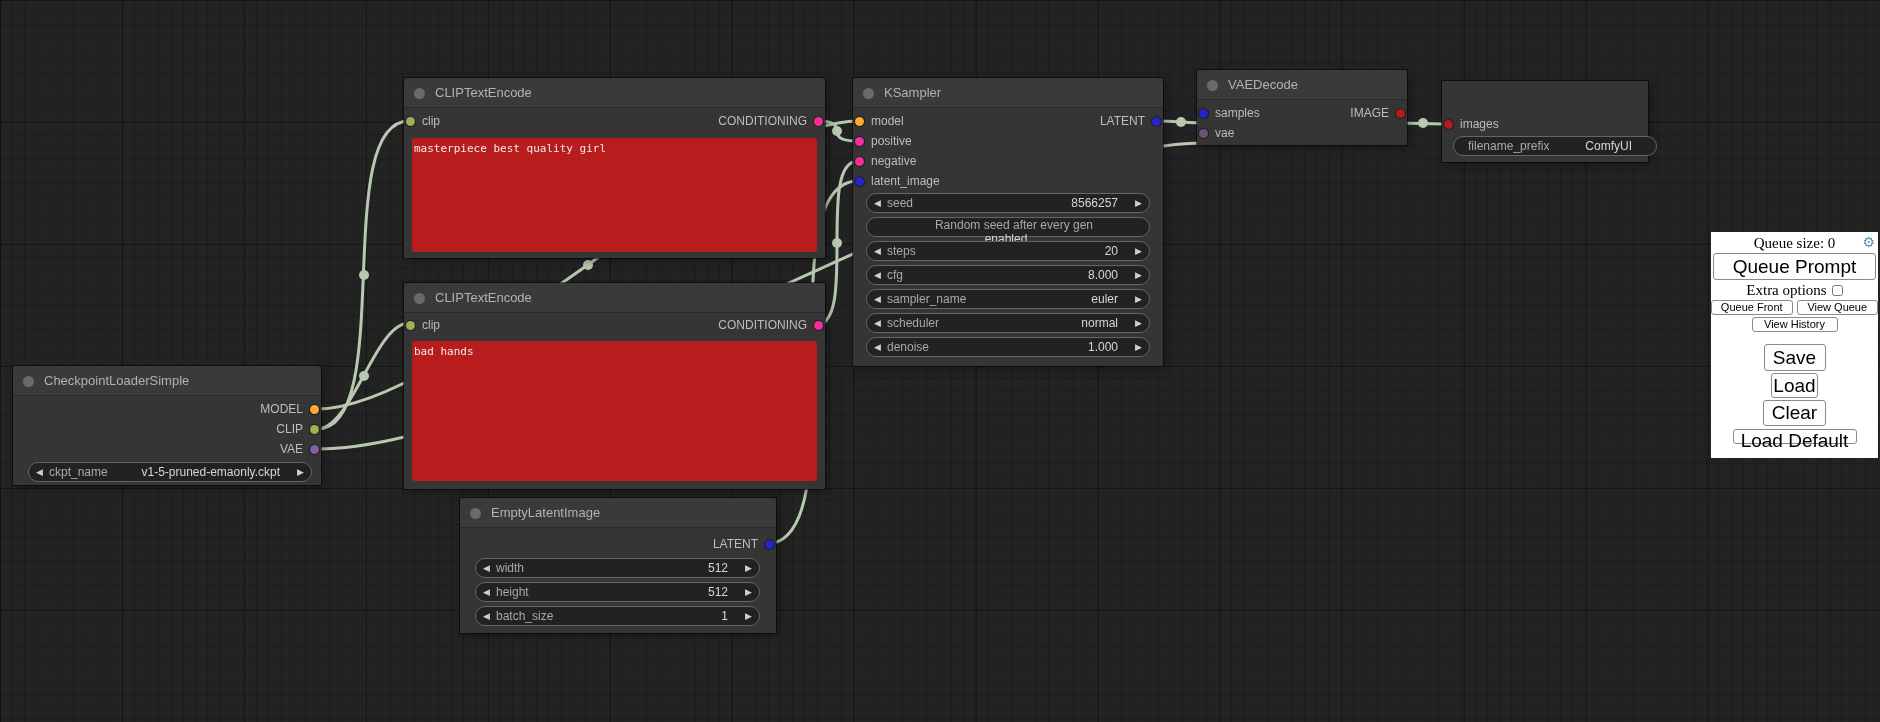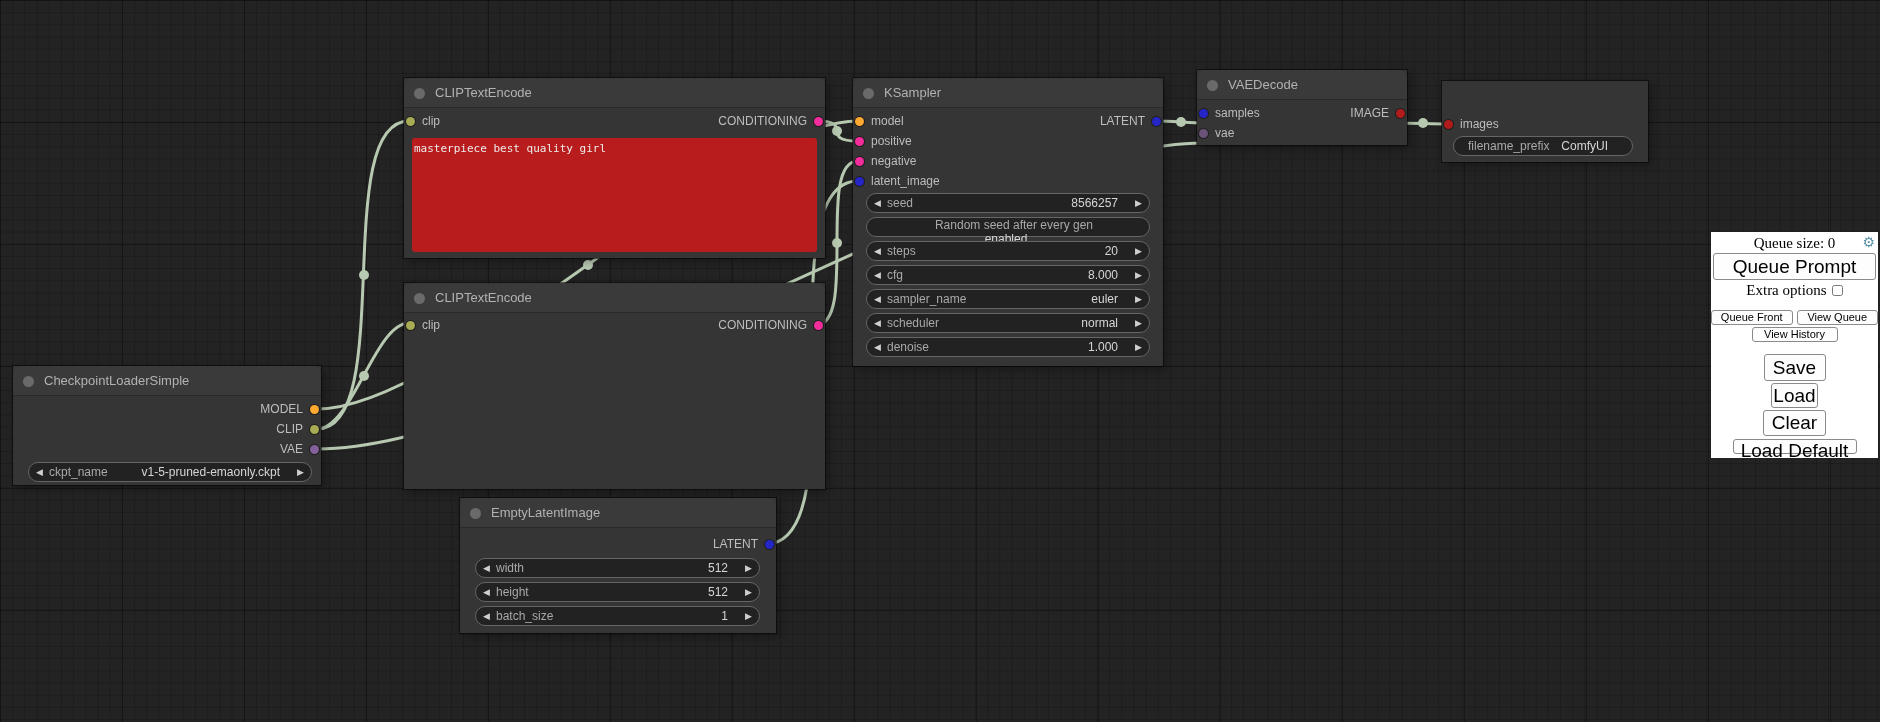--- a/index.html
+++ b/index.html
@@ -66,21 +66,21 @@
   }
   .qp-size-row { position:relative; text-align:center; font-size:15px; padding-top:3px; height:20px; }
   .qp-gear { position:absolute; right:3px; top:2px; color:#5b93ab; font-size:14px; cursor:pointer; font-family:"DejaVu Sans", sans-serif;}
   .qp-btn {
     display:block; background:#fdfdfd; border:1px solid #8a8a8a; border-radius:3px;
     color:#000; font-family:"Liberation Sans", sans-serif; cursor:pointer;
   }
   #qp-prompt { width:163px; height:27px; margin:1px auto 2px; font-size:19px; }
   .qp-extra { text-align:center; font-size:15px; height:17px; }
   .qp-extra input { width:11px; height:11px; vertical-align:-1px; margin-left:5px; }
-  .qp-row { display:flex; gap:4px; margin:11px 0 2px; }
+  .qp-row { display:flex; gap:4px; margin:1px 0 2px; }
   .qp-row .qp-btn { flex:1 1 50%; height:15px; font-size:11px; line-height:11px; padding:0; }
   #qp-history { width:86px; height:15px; font-size:11px; line-height:11px; margin:0 auto; padding:0; }
   #qp-save  { width:62px;  height:27px; font-size:19px; margin:12px auto 2px; }
   #qp-load  { width:47px;  height:25px; font-size:19px; margin:2px auto; }
   #qp-clear { width:63px;  height:26px; font-size:19px; margin:2px auto; }
   #qp-loaddef { width:124px; height:15px; font-size:19px; margin:3px auto 0; }
 </style>
 </head>
 <body>
 
@@ -152,20 +152,21 @@
     <span>CLIPTextEncode</span>
   </div>
   <div class="port in" style="top:35px;">
     <span class="pdot c-clip"></span>
     <span>clip</span>
   </div>
   <div class="port out" style="top:35px;">
     <span class="pdot c-cond"></span>
     <span>CONDITIONING</span>
   </div>
+  <div class="prompt-box" style="left:8px; top:58px; width:405px; height:140px;">bad hands</div>
 </div>
 
 <div class="node" style="left:460px; top:498px; width:316px; height:135px;">
   <div class="node-title">
     <span class="title-dot"></span>
     <span>EmptyLatentImage</span>
   </div>
   <div class="port out" style="top:39px;">
     <span class="pdot c-latent"></span>
     <span>LATENT</span>
@@ -276,21 +277,21 @@
     <span class="pdot c-image"></span>
     <span>IMAGE</span>
   </div>
 </div>
 
 <div class="node" style="left:1442px; top:81px; width:206px; height:81px;">
   <div class="port in" style="top:36px;">
     <span class="pdot c-image"></span>
     <span>images</span>
   </div>
-  <div class="widget" style="left:11px; top:55px; width:180px; padding:0 14px;">
+  <div class="widget" style="left:11px; top:55px; width:204px; padding:0 14px;">
     <span class="w-label">filename_prefix</span>
     <span class="w-value noarrow" style="padding-right:10px;">ComfyUI</span>
   </div>
 </div>
 
 <div id="queue-panel">
   <div class="qp-size-row">
     <span>Queue size: 0</span>
     <span class="qp-gear">⚙</span>
   </div>

